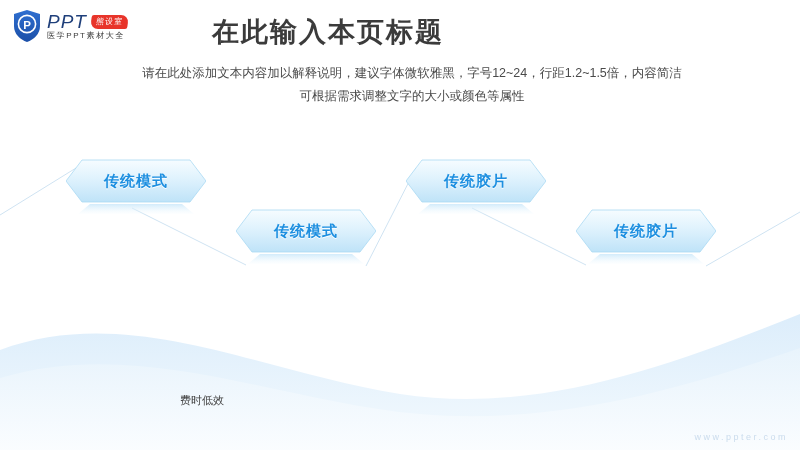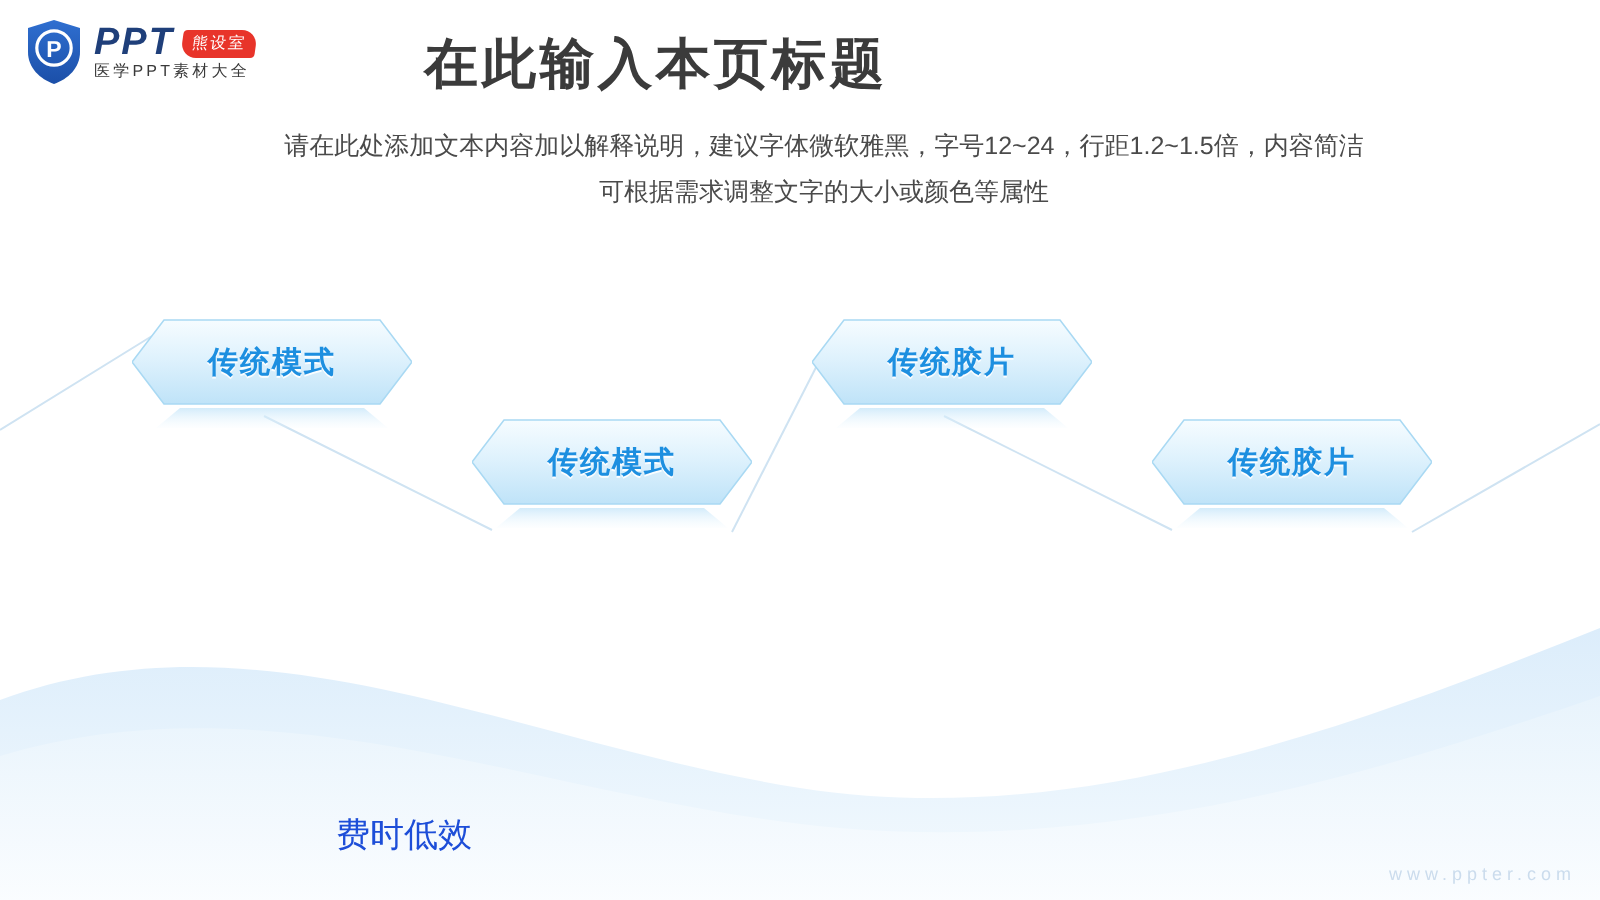--- a/index.html
+++ b/index.html
@@ -56,21 +56,21 @@
     justify-content: center;
     gap: 1px;
   }
   .logo-row1 {
     display: flex;
     align-items: center;
     gap: 4px;
   }
   .logo-ppt {
     font-size: 19px;
-    font-weight: bold;
+    font-weight: normal;
     font-style: italic;
     color: #1f3f7a;
     letter-spacing: 1px;
     line-height: 1;
   }
   .logo-badge {
     background: #e8342a;
     color: #ffffff;
     font-size: 8px;
     line-height: 1;
@@ -153,24 +153,23 @@
     font-weight: bold;
     color: #1d8fe0;
     letter-spacing: 1px;
     text-shadow: 0 1px 0 rgba(255,255,255,0.9);
     z-index: 3;
   }
   .node-body {
     position: absolute;
     width: 160px;
     text-align: center;
-    font-size: 17px;
-    color: #1d4ed8;
+    font-size: 11px;
+    color: #404040;
     line-height: 1.9;
-    margin-top: 12px;
   }
   .node-body div {
     white-space: nowrap;
   }
 
   
   #node-0 { left: 66px; top: 158px; }
   #node-0 .node-body { left: 56px; top: 232px; }
 
   #node-1 { left: 236px; top: 208px; }

